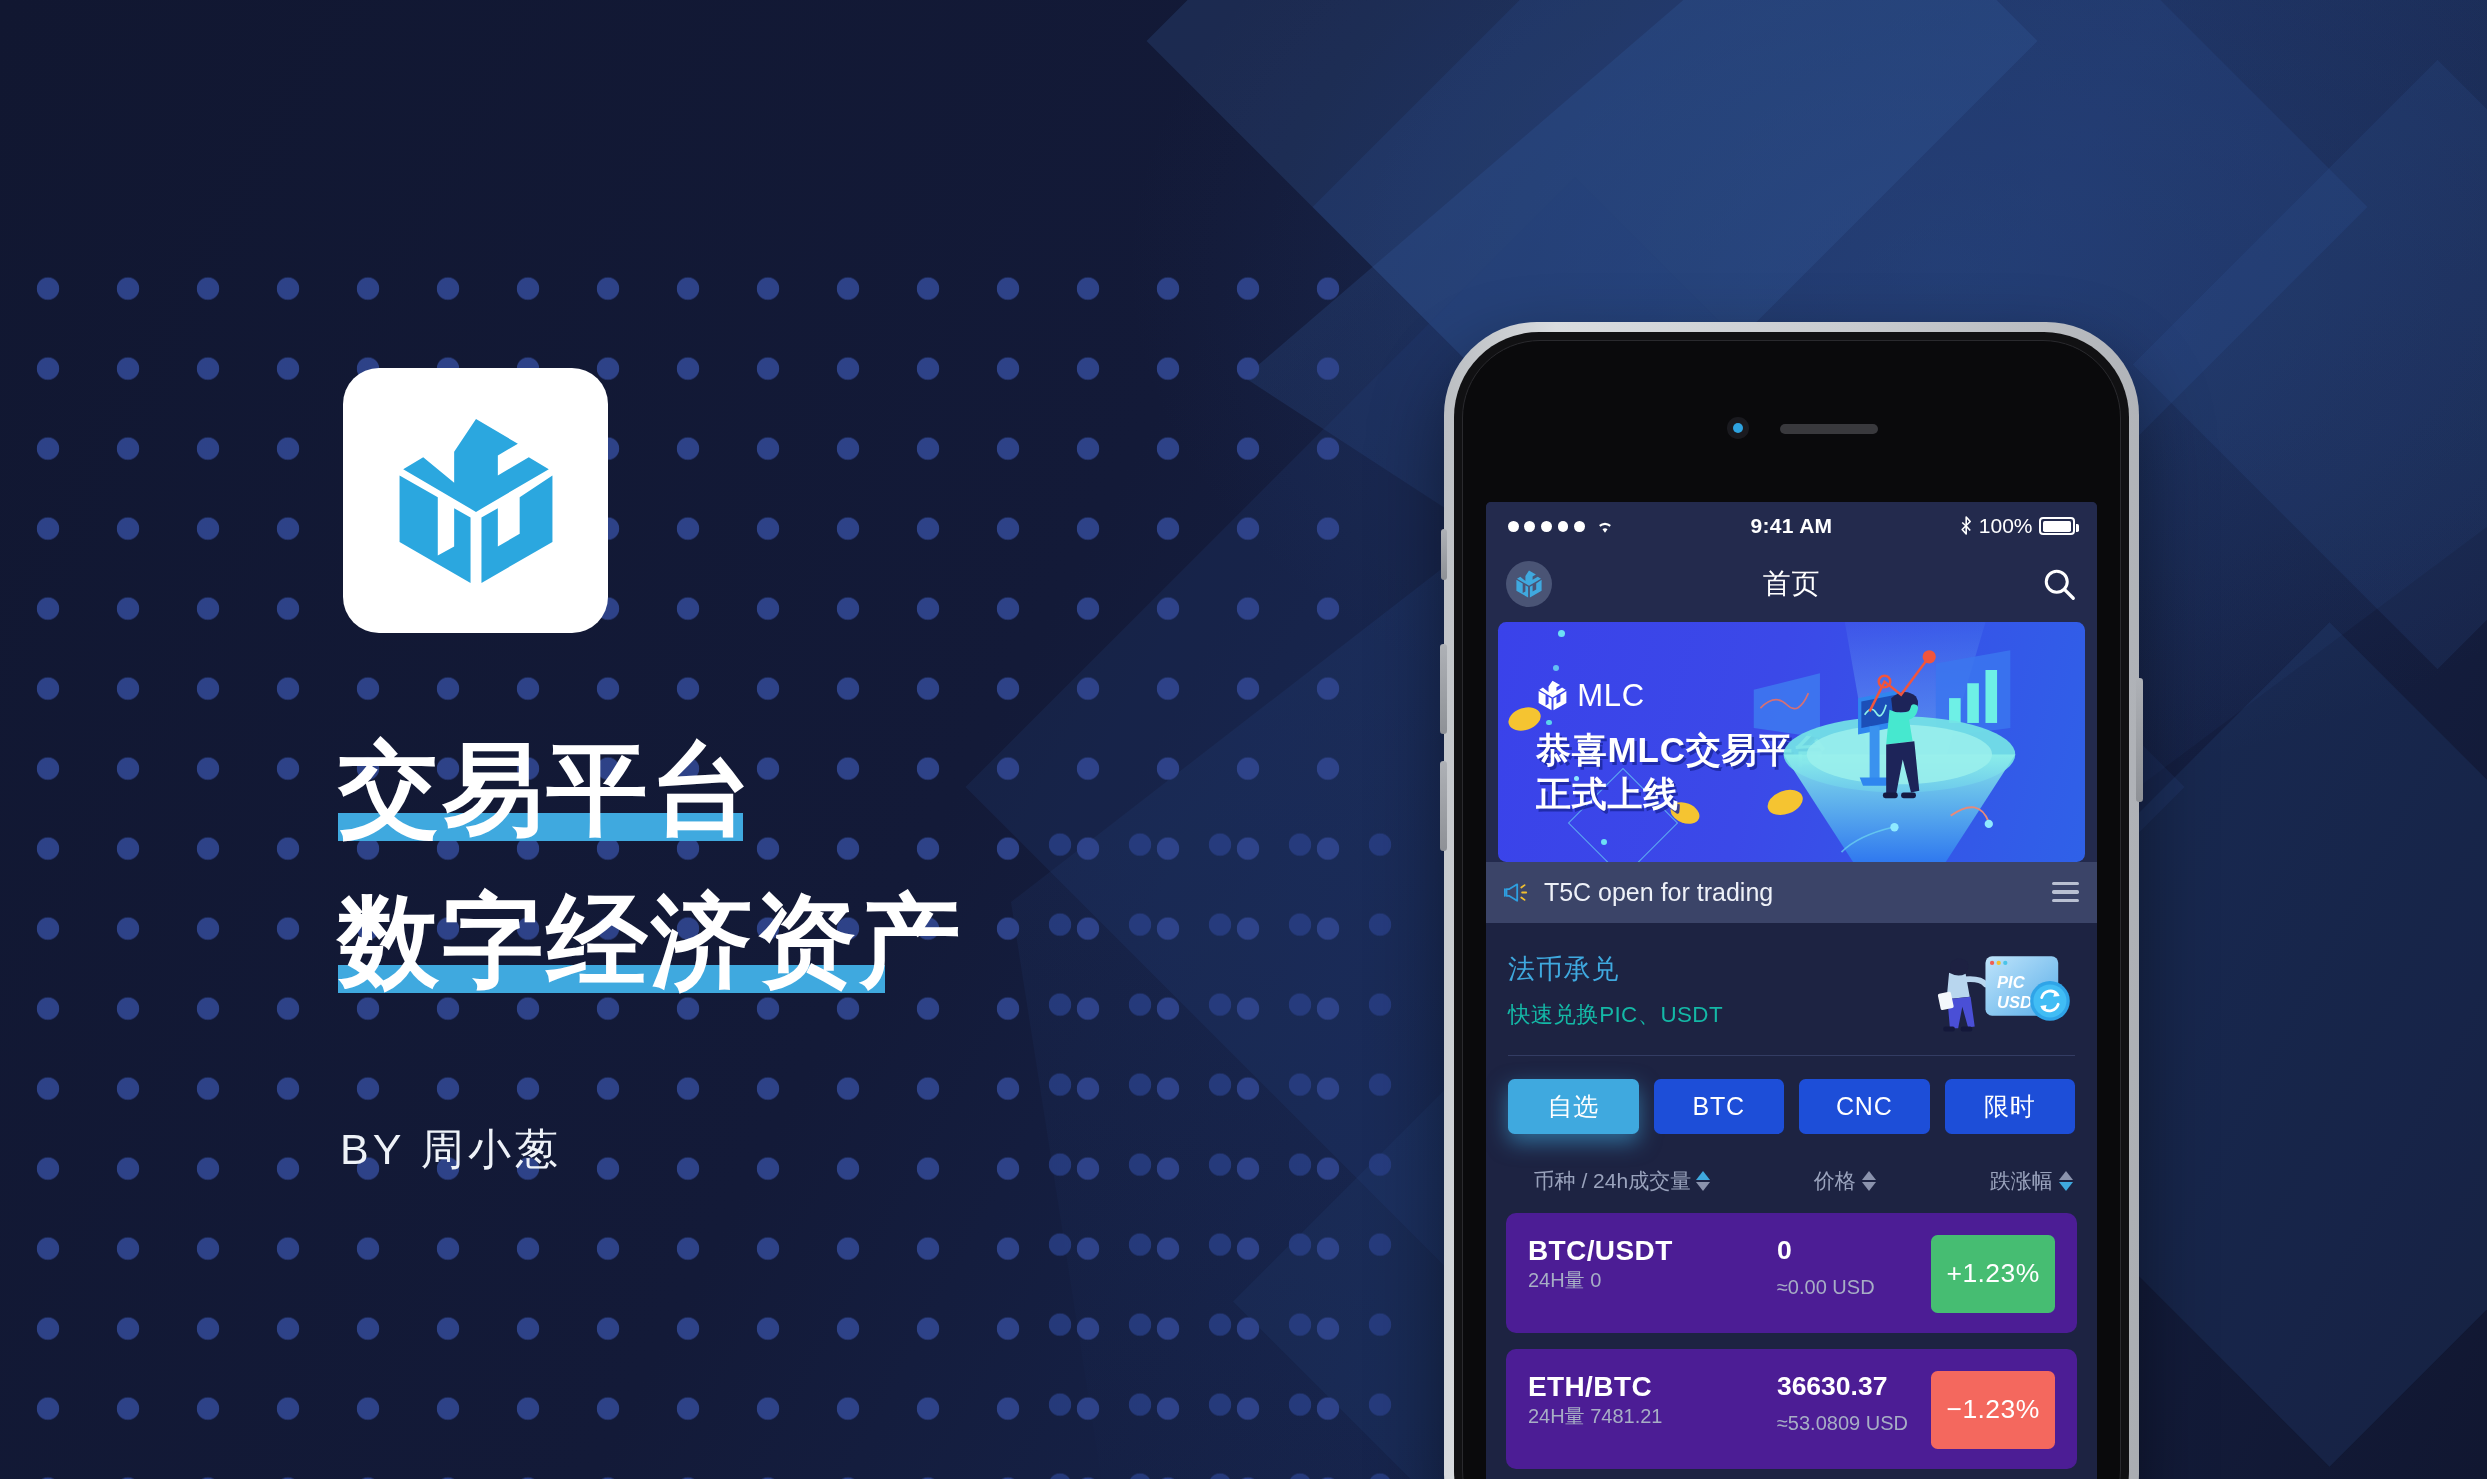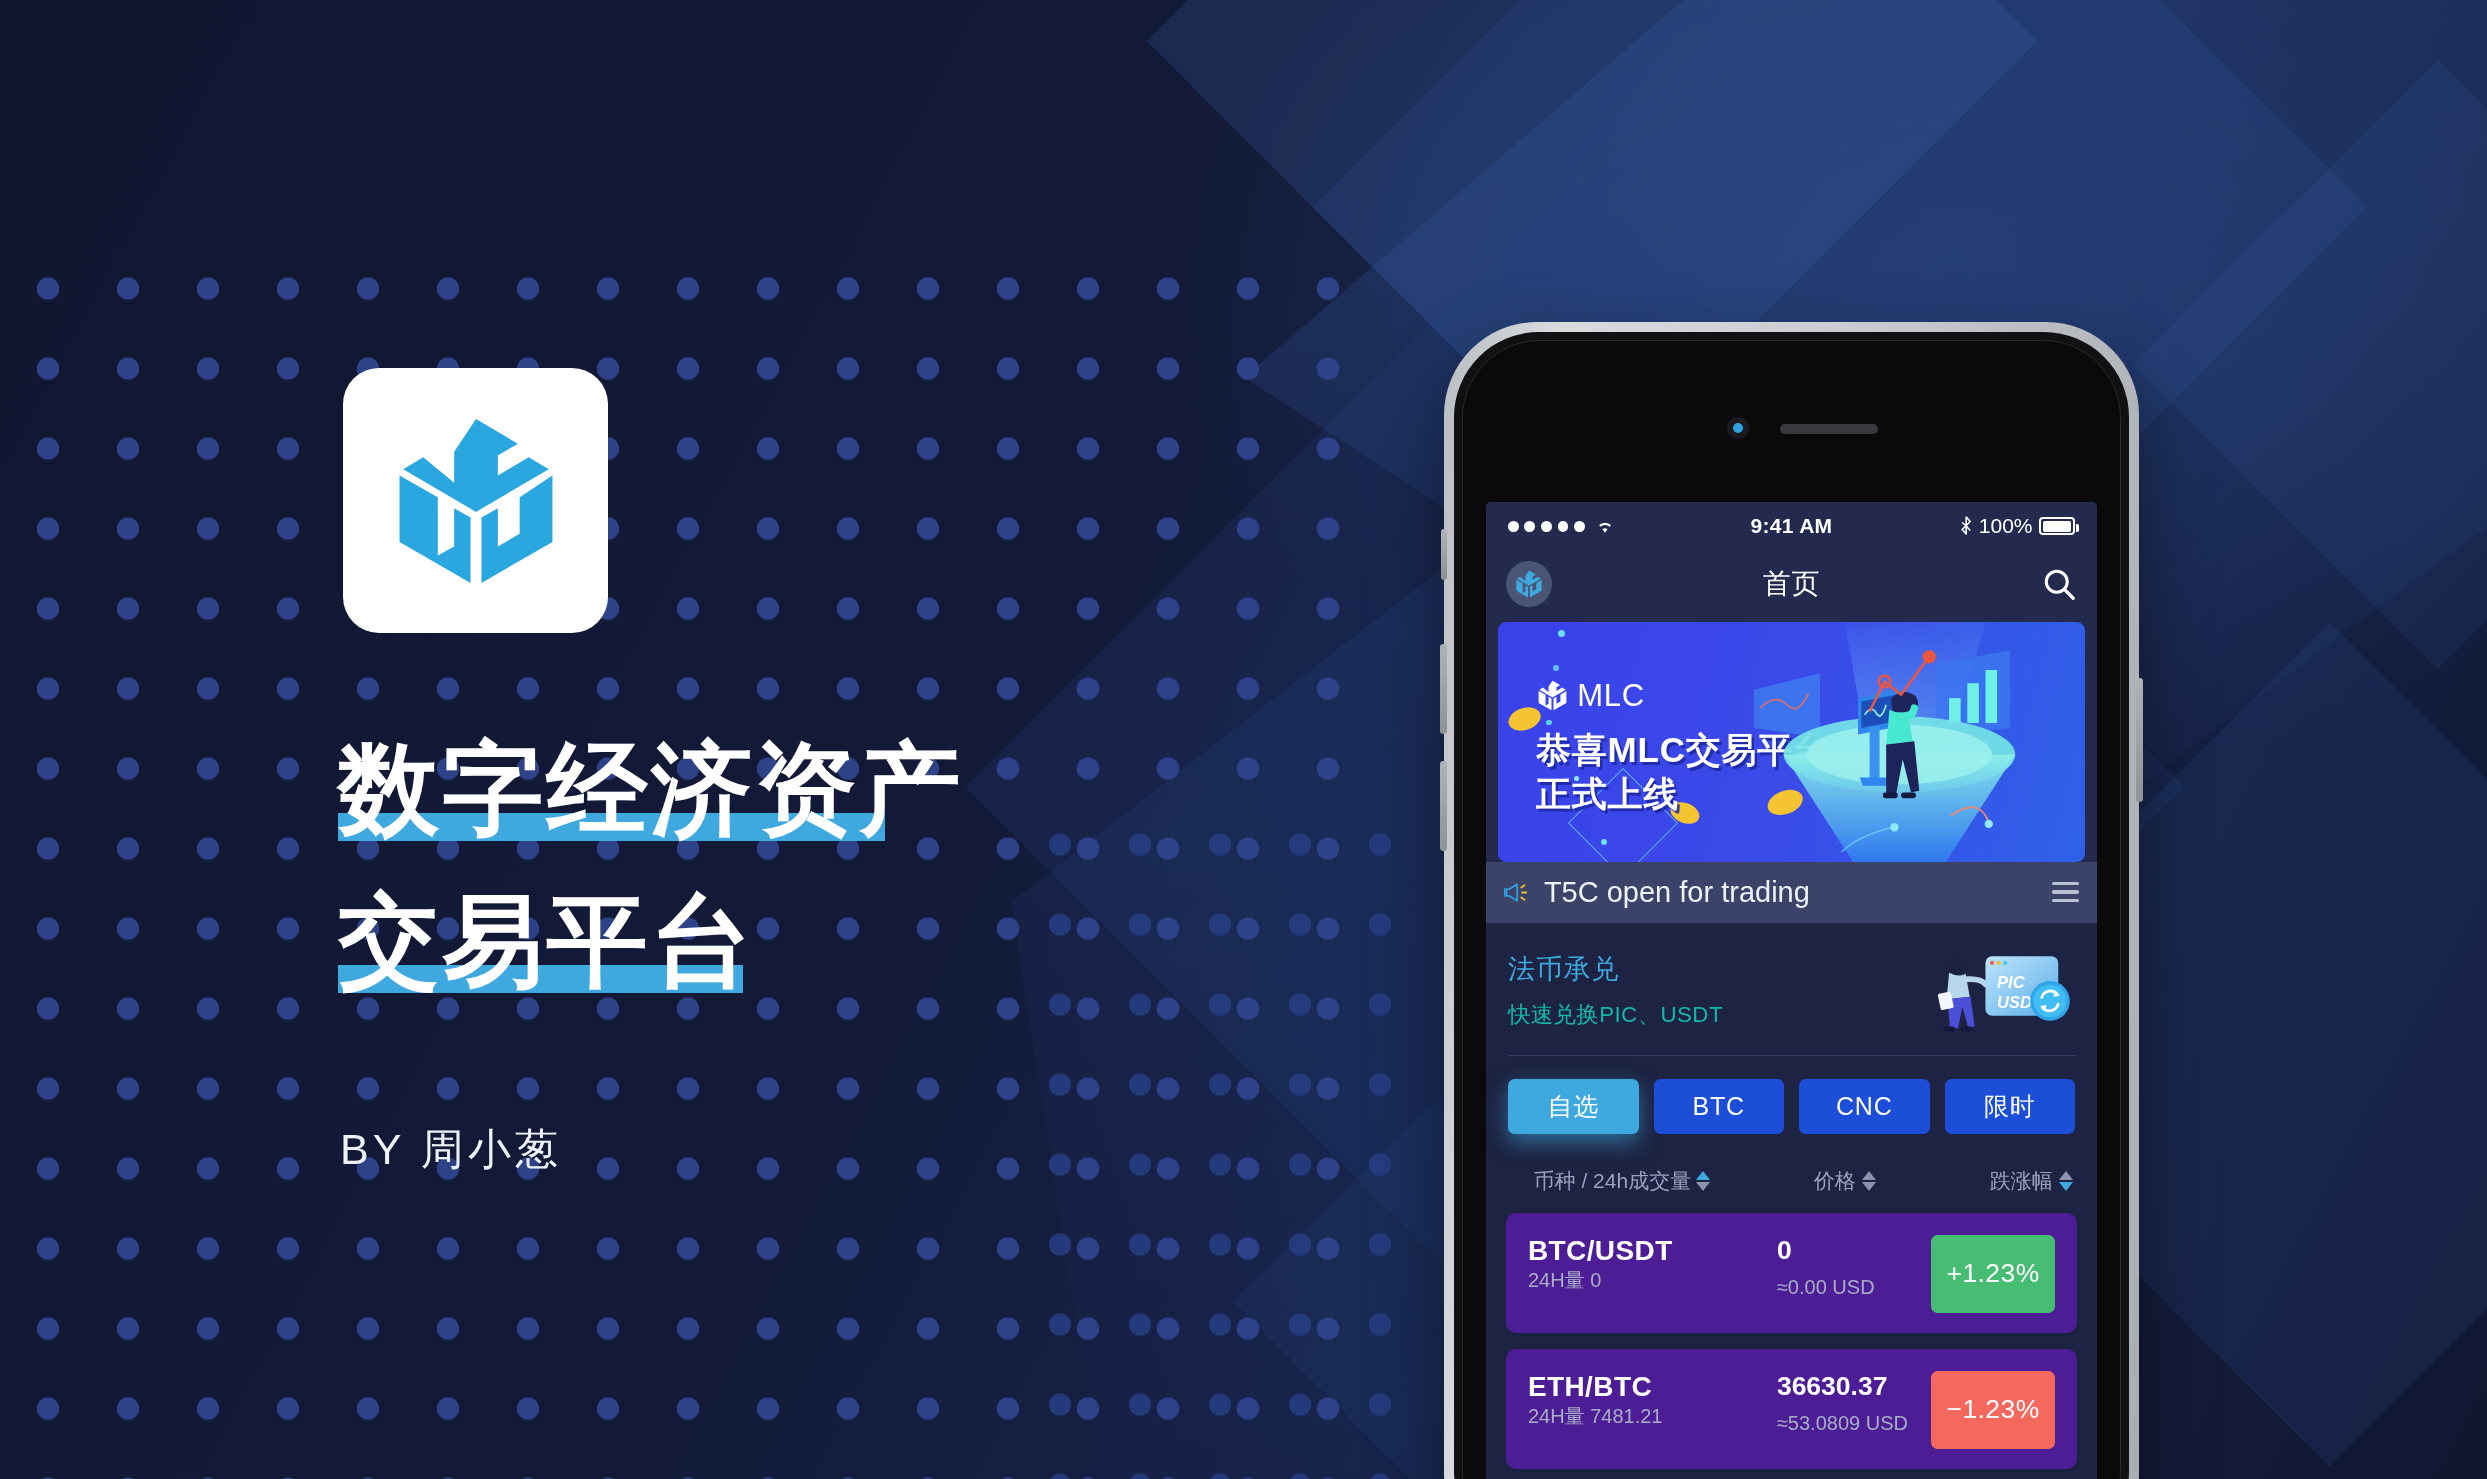--- a/index.html
+++ b/index.html
@@ -190,21 +190,21 @@
     border:1.7px solid rgba(110,225,245,.65); transform:rotate(45deg);
   }
   .banner-illus { position:absolute; right:0; top:0; width:348px; height:240px; }
 
   
   .notice {
     height:61px; background:#3b4468; display:flex; align-items:center;
     padding:0 18px; gap:11.6px;
   }
   .notice svg { width:28px; height:23px; flex:none; }
-  .notice-txt { color:#eef1f8; font-size:29px; font-weight:400; }
+  .notice-txt { color:#eef1f8; font-size:25px; font-weight:400; }
   .notice-menu { margin-left:auto; display:flex; flex-direction:column; gap:5px; }
   .notice-menu i { display:block; width:26.5px; height:3.3px; background:#b9c0d2; border-radius:1.7px; }
 
   
   .app-body { background:#1d2342; padding:0 20px; }
 
   .fiat { display:flex; align-items:center; padding:25px 1.7px 21.6px; }
   .fiat-l .fiat-t { color:#3FA9DF; font-size:27px; font-weight:500; letter-spacing:0.8px; }
   .fiat-l .fiat-s { color:#14b8a6; font-size:22.4px; margin-top:11.6px; letter-spacing:0.4px; }
   .fiat-art { margin-left:auto; width:146px; height:86px; position:relative; }
@@ -274,26 +274,26 @@
           <polygon points="16,72 58,96 58,160 76,150 76,108 94,118 94,190 16,145"></polygon>
           <polygon points="184,72 184,145 106,190 106,118 124,108 124,150 148,136 148,96"></polygon>
         </g>
       </svg>
     </div>
     <div class="brand-word">MLC</div>
   </div>
 
   <div class="headline">
     <div class="hl-line">
+      <span class="hl-bar w2"></span>
+      <span class="hl-text">交易平台</span>
+    </div>
+    <div class="hl-line">
       <span class="hl-bar w1"></span>
       <span class="hl-text">数字经济资产</span>
-    </div>
-    <div class="hl-line">
-      <span class="hl-bar w2"></span>
-      <span class="hl-text">交易平台</span>
     </div>
   </div>
 
   <div class="byline">BY 周小葱</div>
 </div>
 
 <div id="phone">
   <div class="phone-frame"></div>
   <div class="btn-side btn-mute"></div>
   <div class="btn-side btn-vup"></div>

